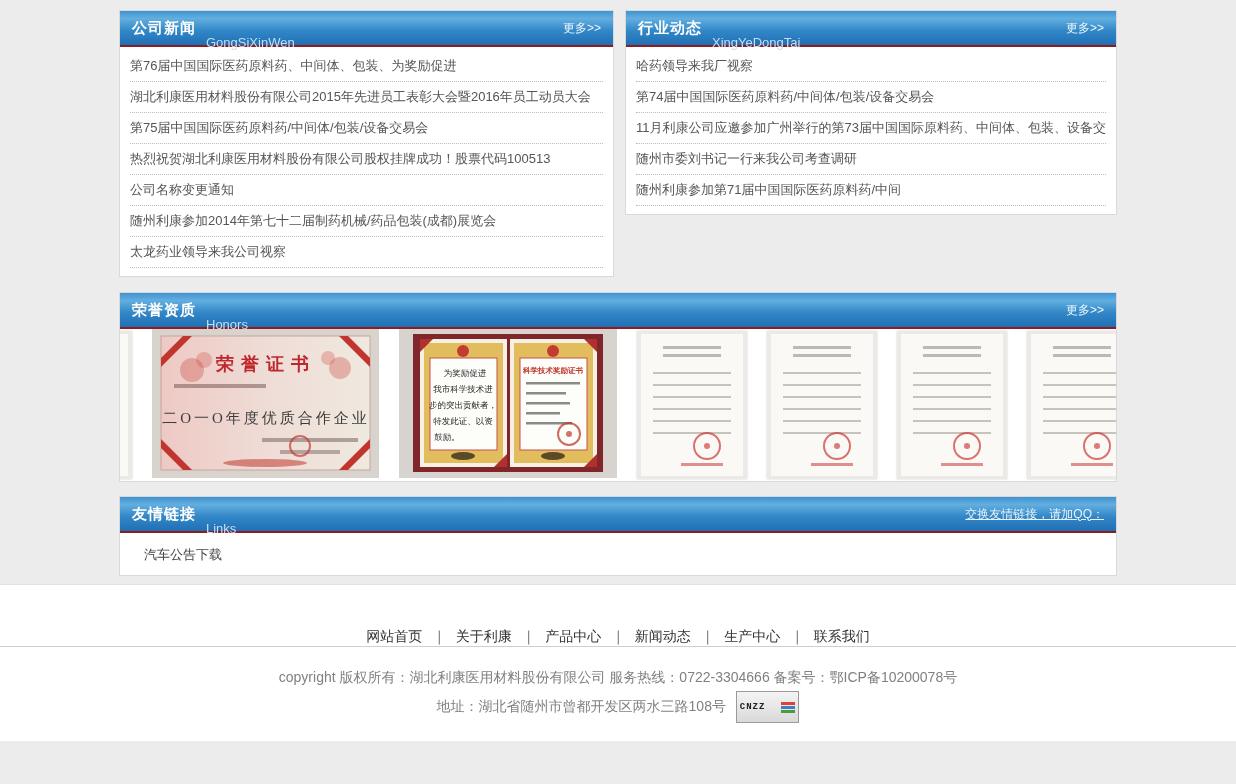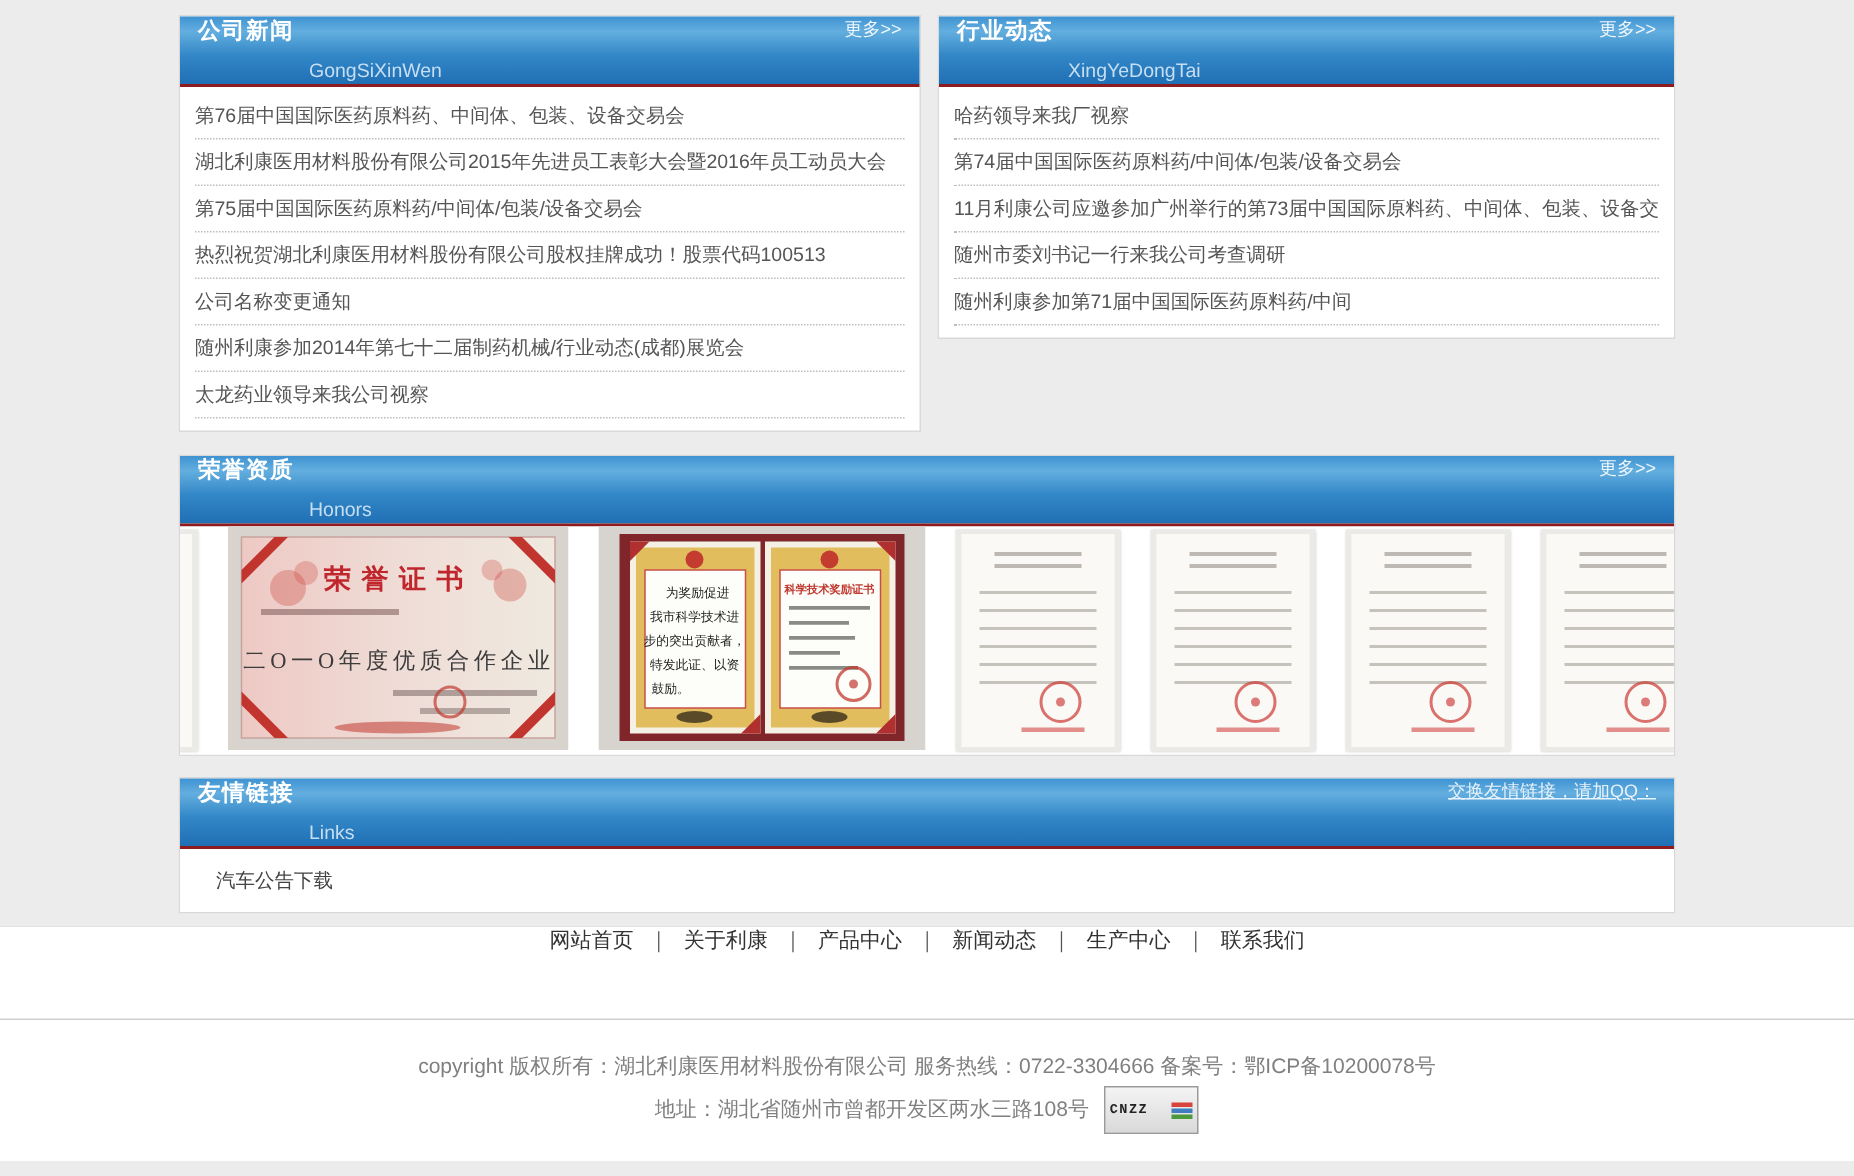--- a/index.html
+++ b/index.html
@@ -7,21 +7,21 @@
     font-family:"Liberation Sans","DejaVu Sans",sans-serif; }
   a { text-decoration:none; cursor:pointer; }
 
   .container { width:998px; margin:0 auto; padding-top:10px; }
 
   
   .top-row { display:flex; align-items:flex-start; gap:11px; }
   .panel { background:#fff; border:1px solid #d9d9d9; }
   .panel-half { width:495px; }
   .panel-head {
-    height:47px; display:flex; padding:0 12px;
+    height:36px; display:flex; align-items:center; padding:0 12px;
     background:linear-gradient(180deg,#3f93d2 0%,#63aedf 22%,#3287c7 58%,#1f6fb4 100%);
     border-bottom:2px solid #8e1b1e;
   }
   .panel-title { color:#fff; font-weight:bold; font-size:15px; letter-spacing:1px; }
   .panel-sub { color:#c6def2; font-size:13px; margin-left:10px;margin-top:28px; }
   .more-link { margin-left:auto; color:#eef6fc; font-size:12px; }
   .promo-text { margin-left:auto; color:#e7f2fb; font-size:12px;text-decoration:underline; }
 
   ul.news-list { list-style:none; padding:4px 10px 8px 10px; }
   ul.news-list li { border-bottom:1px dotted #bdbdbd; }
@@ -49,21 +49,21 @@
   .doc .stamp2 { position:absolute; left:40px; bottom:10px; width:42px; height:3px;
     background:rgba(205,55,50,.55); }
 
   
   .links-panel { margin-top:14px; }
   .links-body { height:42px; line-height:42px; padding:0 24px; }
   .links-body a { font-size:13px; color:#444; }
 
   
   .footer { margin-top:8px; background:#fff; border-top:1px solid #e2e2e2; min-height:154px; }
-  .nav-band { height:62px; display:flex; align-items:flex-start; justify-content:center;
+  .nav-band { height:62px; display:flex; align-items:flex-end; justify-content:center;
     border-bottom:1px solid #cfcfcf; }
   .nav-band nav { font-size:14px; color:#444; }
   .nav-item-wrap a { color:#333; }
   .nav-item-wrap .sep { color:#555; margin:0 6px; }
   .nav-item-wrap:last-child .sep { display:none; }
   .copy { text-align:center; color:#808080; font-size:14px; padding:16px 0 18px; line-height:28px; }
   .cnzz { display:inline-flex; align-items:center; vertical-align:middle; margin-left:6px;
     border:1px solid #9a9a9a; background:linear-gradient(#f4f4f4,#d9d9d9); padding:1px 3px; gap:16px; }
   .cnzz .cz-label { font-size:9px; font-weight:bold; color:#222; letter-spacing:1px;
     font-family:"Liberation Mono","DejaVu Sans Mono",monospace; }
@@ -84,42 +84,42 @@
 
     <section class="panel panel-half">
       <header class="panel-head">
         <span class="panel-title">公司新闻</span>
         <span class="panel-sub">GongSiXinWen</span>
         <a class="more-link">更多&gt;&gt;</a>
       </header>
       <ul class="news-list">
 
           <li>
-            <a>第76届中国国际医药原料药、中间体、包装、设备交易会</a>
+            <a>第76届中国国际医药原料药、中间体、包装、为奖励促进</a>
           </li>
 
           <li>
             <a>湖北利康医用材料股份有限公司2015年先进员工表彰大会暨2016年员工动员大会</a>
           </li>
 
 
           <li>
             <a>第75届中国国际医药原料药/中间体/包装/设备交易会</a>
           </li>
 
           <li>
             <a>热烈祝贺湖北利康医用材料股份有限公司股权挂牌成功！股票代码100513</a>
           </li>
 
           <li>
             <a>公司名称变更通知</a>
           </li>
 
           <li>
-            <a>随州利康参加2014年第七十二届制药机械/行业动态(成都)展览会</a>
+            <a>随州利康参加2014年第七十二届制药机械/药品包装(成都)展览会</a>
           </li>
 
           <li>
             <a>太龙药业领导来我公司视察</a>
           </li>
         </ul>
     </section>
 
     <section class="panel panel-half" style="width:492px">
       <header class="panel-head">

